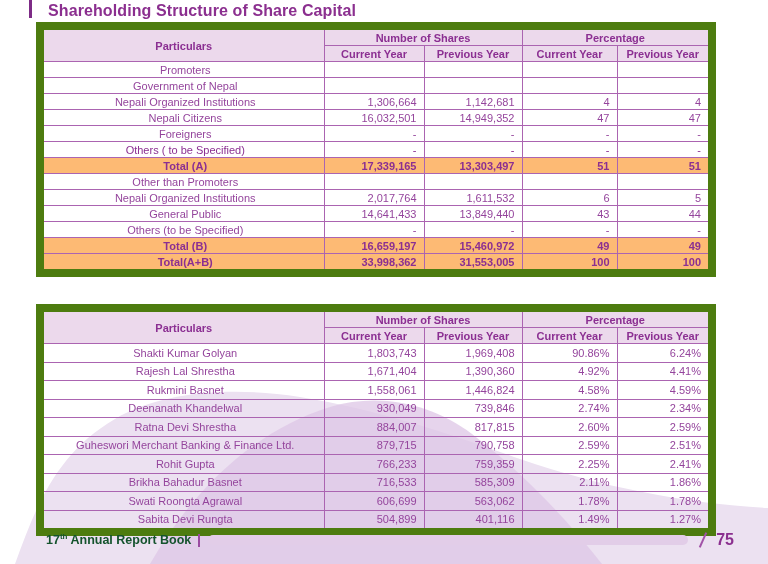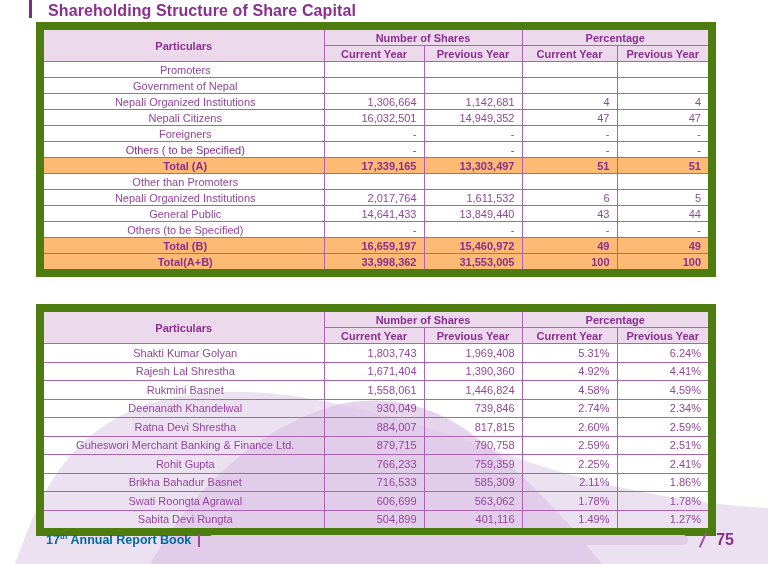--- a/index.html
+++ b/index.html
@@ -41,21 +41,21 @@
   td.label{text-align:center; padding:0 4px 0 7px;}
   td.val{text-align:right; padding:0 7px 0 4px;}
   tr.bold td{font-weight:normal; color:#8b2f92;}
   tr.total td{font-weight:bold; color:#8b2f92; background:#fdba74;}
   tbody td{background:transparent;}
   
   .footer{
     position:absolute; left:46px; right:34px; top:530px; height:20px; z-index:2;
     display:flex; align-items:center;
   }
-  .footer .book{font-size:12.5px; font-weight:bold; color:#0369a1; white-space:nowrap;}
+  .footer .book{font-size:12.5px; font-weight:bold; color:#14532d; white-space:nowrap;}
   .footer .book sup{font-size:8px; vertical-align:super;}
   .footer .divider{width:2px; height:13px; background:#9a4ba1; margin:0 8px 0 7px; flex:none;}
   .footer .bar{flex:1; height:10px; background:#e2cde8; border-radius:5px;}
   .footer .slash{width:2px; height:16px; background:#a152a8; transform:rotate(24deg); margin:0 12px 0 14px; flex:none;}
   .footer .pagenum{font-size:16px; font-weight:bold; color:#8b2f8f;}
 </style>
 </head>
 <body>
 
 <div class="page">
@@ -205,21 +205,21 @@
         <th>Previous Year</th>
         <th>Current Year</th>
         <th>Previous Year</th>
       </tr>
     </thead>
     <tbody>
         <tr class="plain">
           <td class="label">Shakti Kumar Golyan</td>
           <td class="val">1,803,743</td>
           <td class="val">1,969,408</td>
-          <td class="val">5.31%</td>
+          <td class="val">90.86%</td>
           <td class="val">6.24%</td>
         </tr>
         <tr class="plain">
           <td class="label">Rajesh Lal Shrestha</td>
           <td class="val">1,671,404</td>
           <td class="val">1,390,360</td>
           <td class="val">4.92%</td>
           <td class="val">4.41%</td>
         </tr>
         <tr class="plain">

